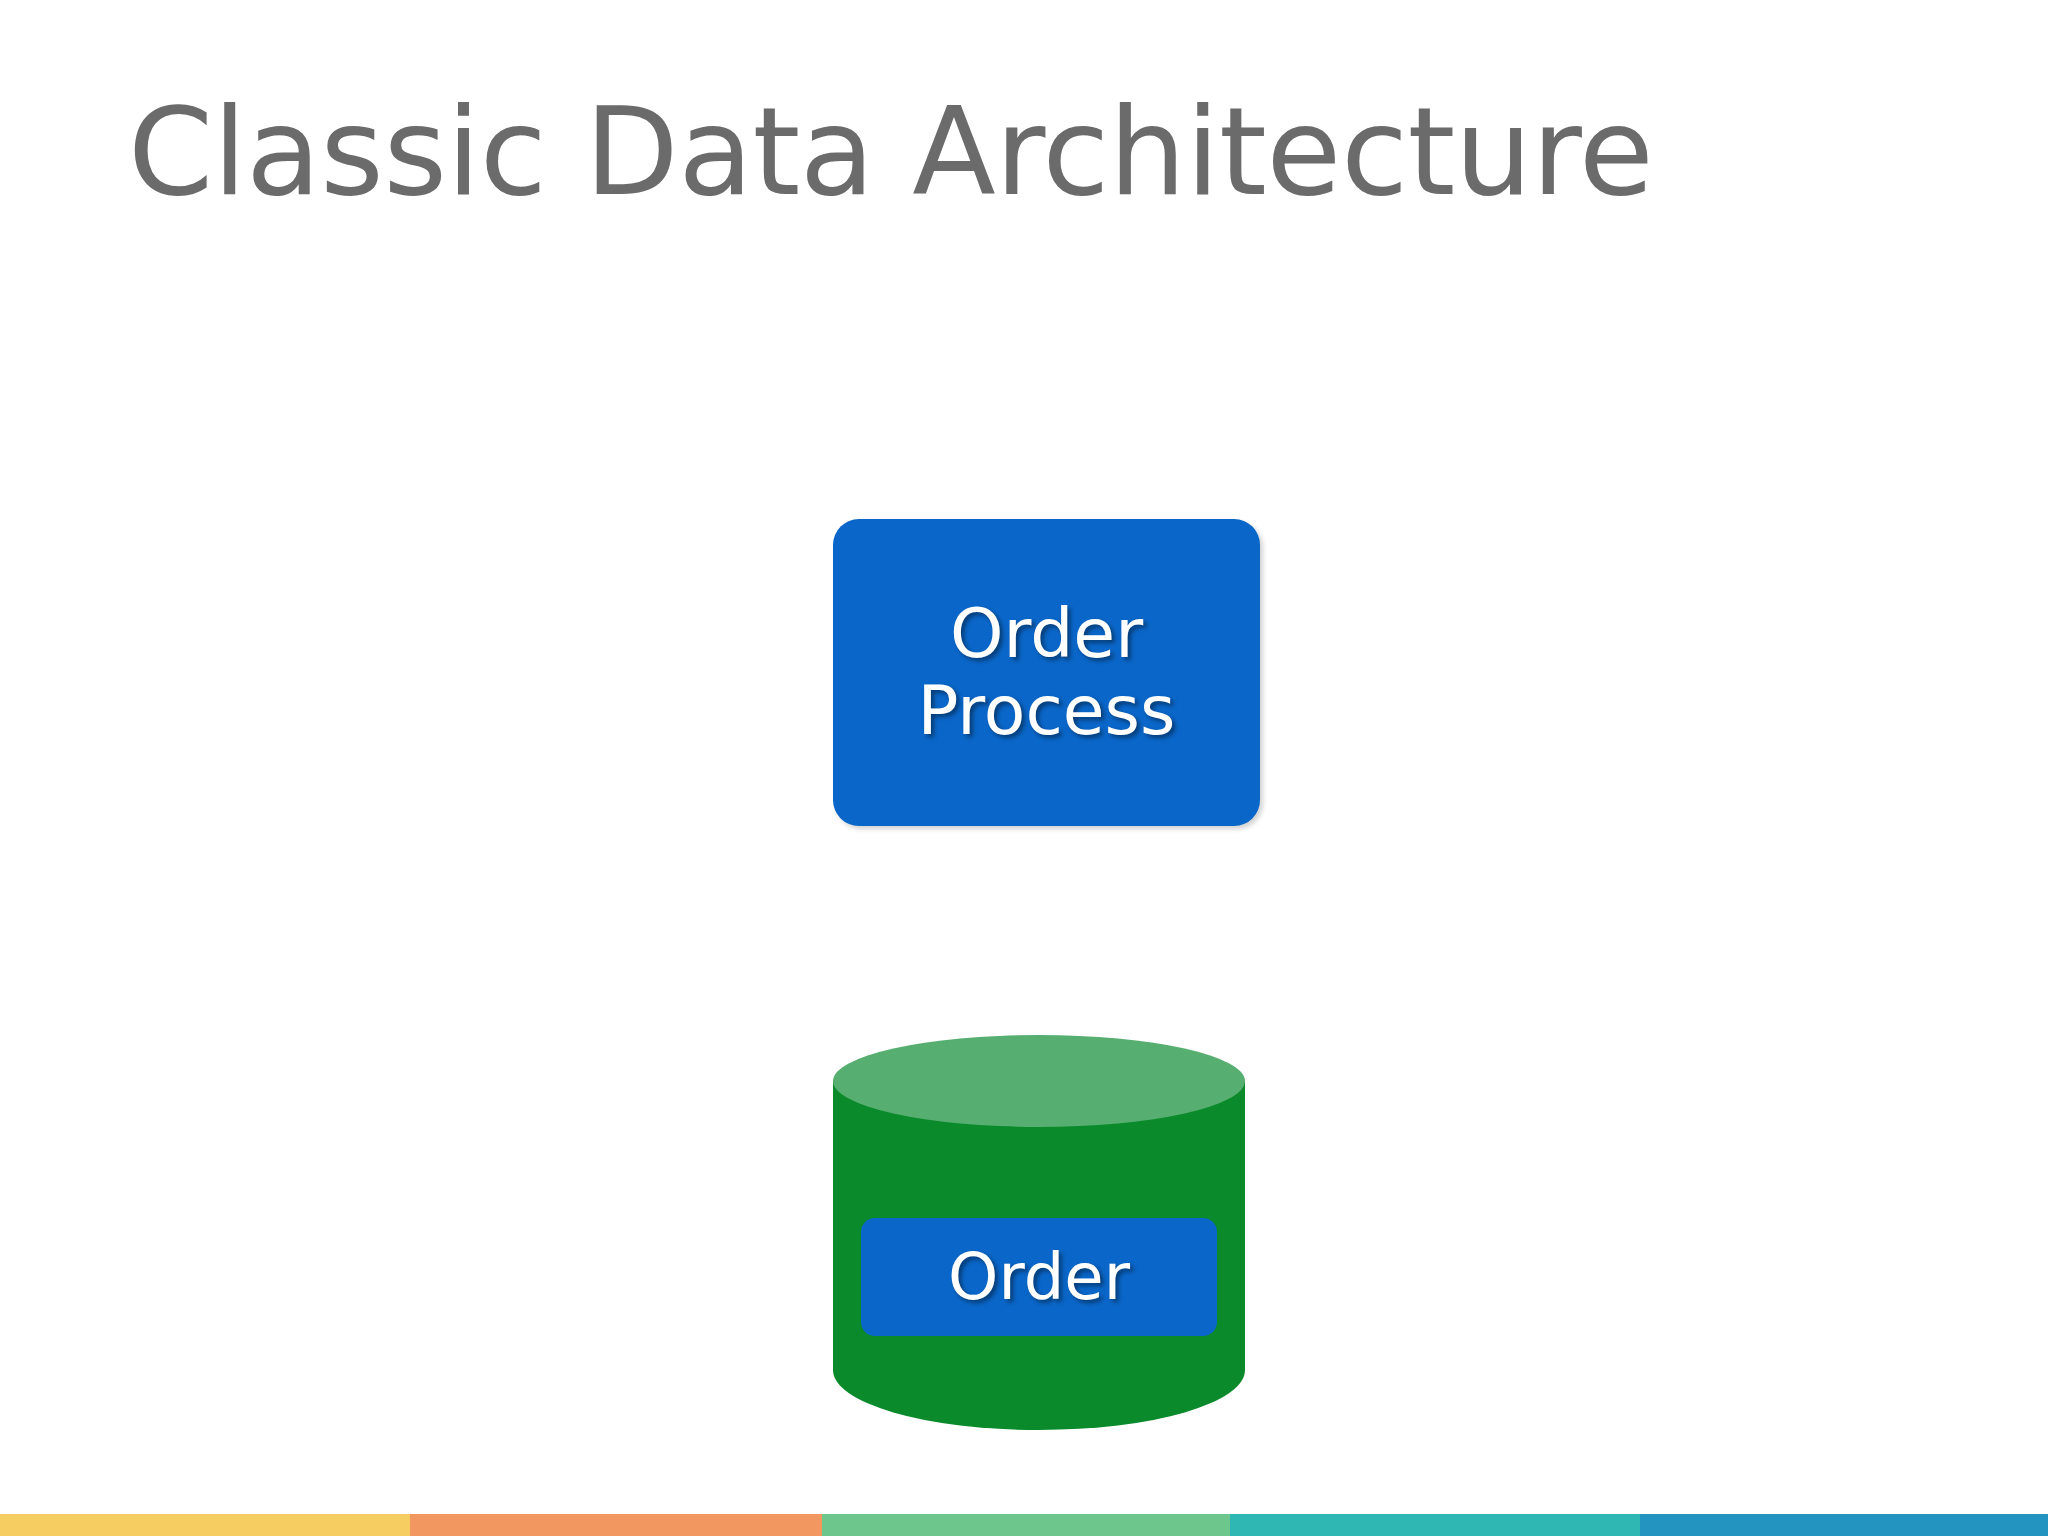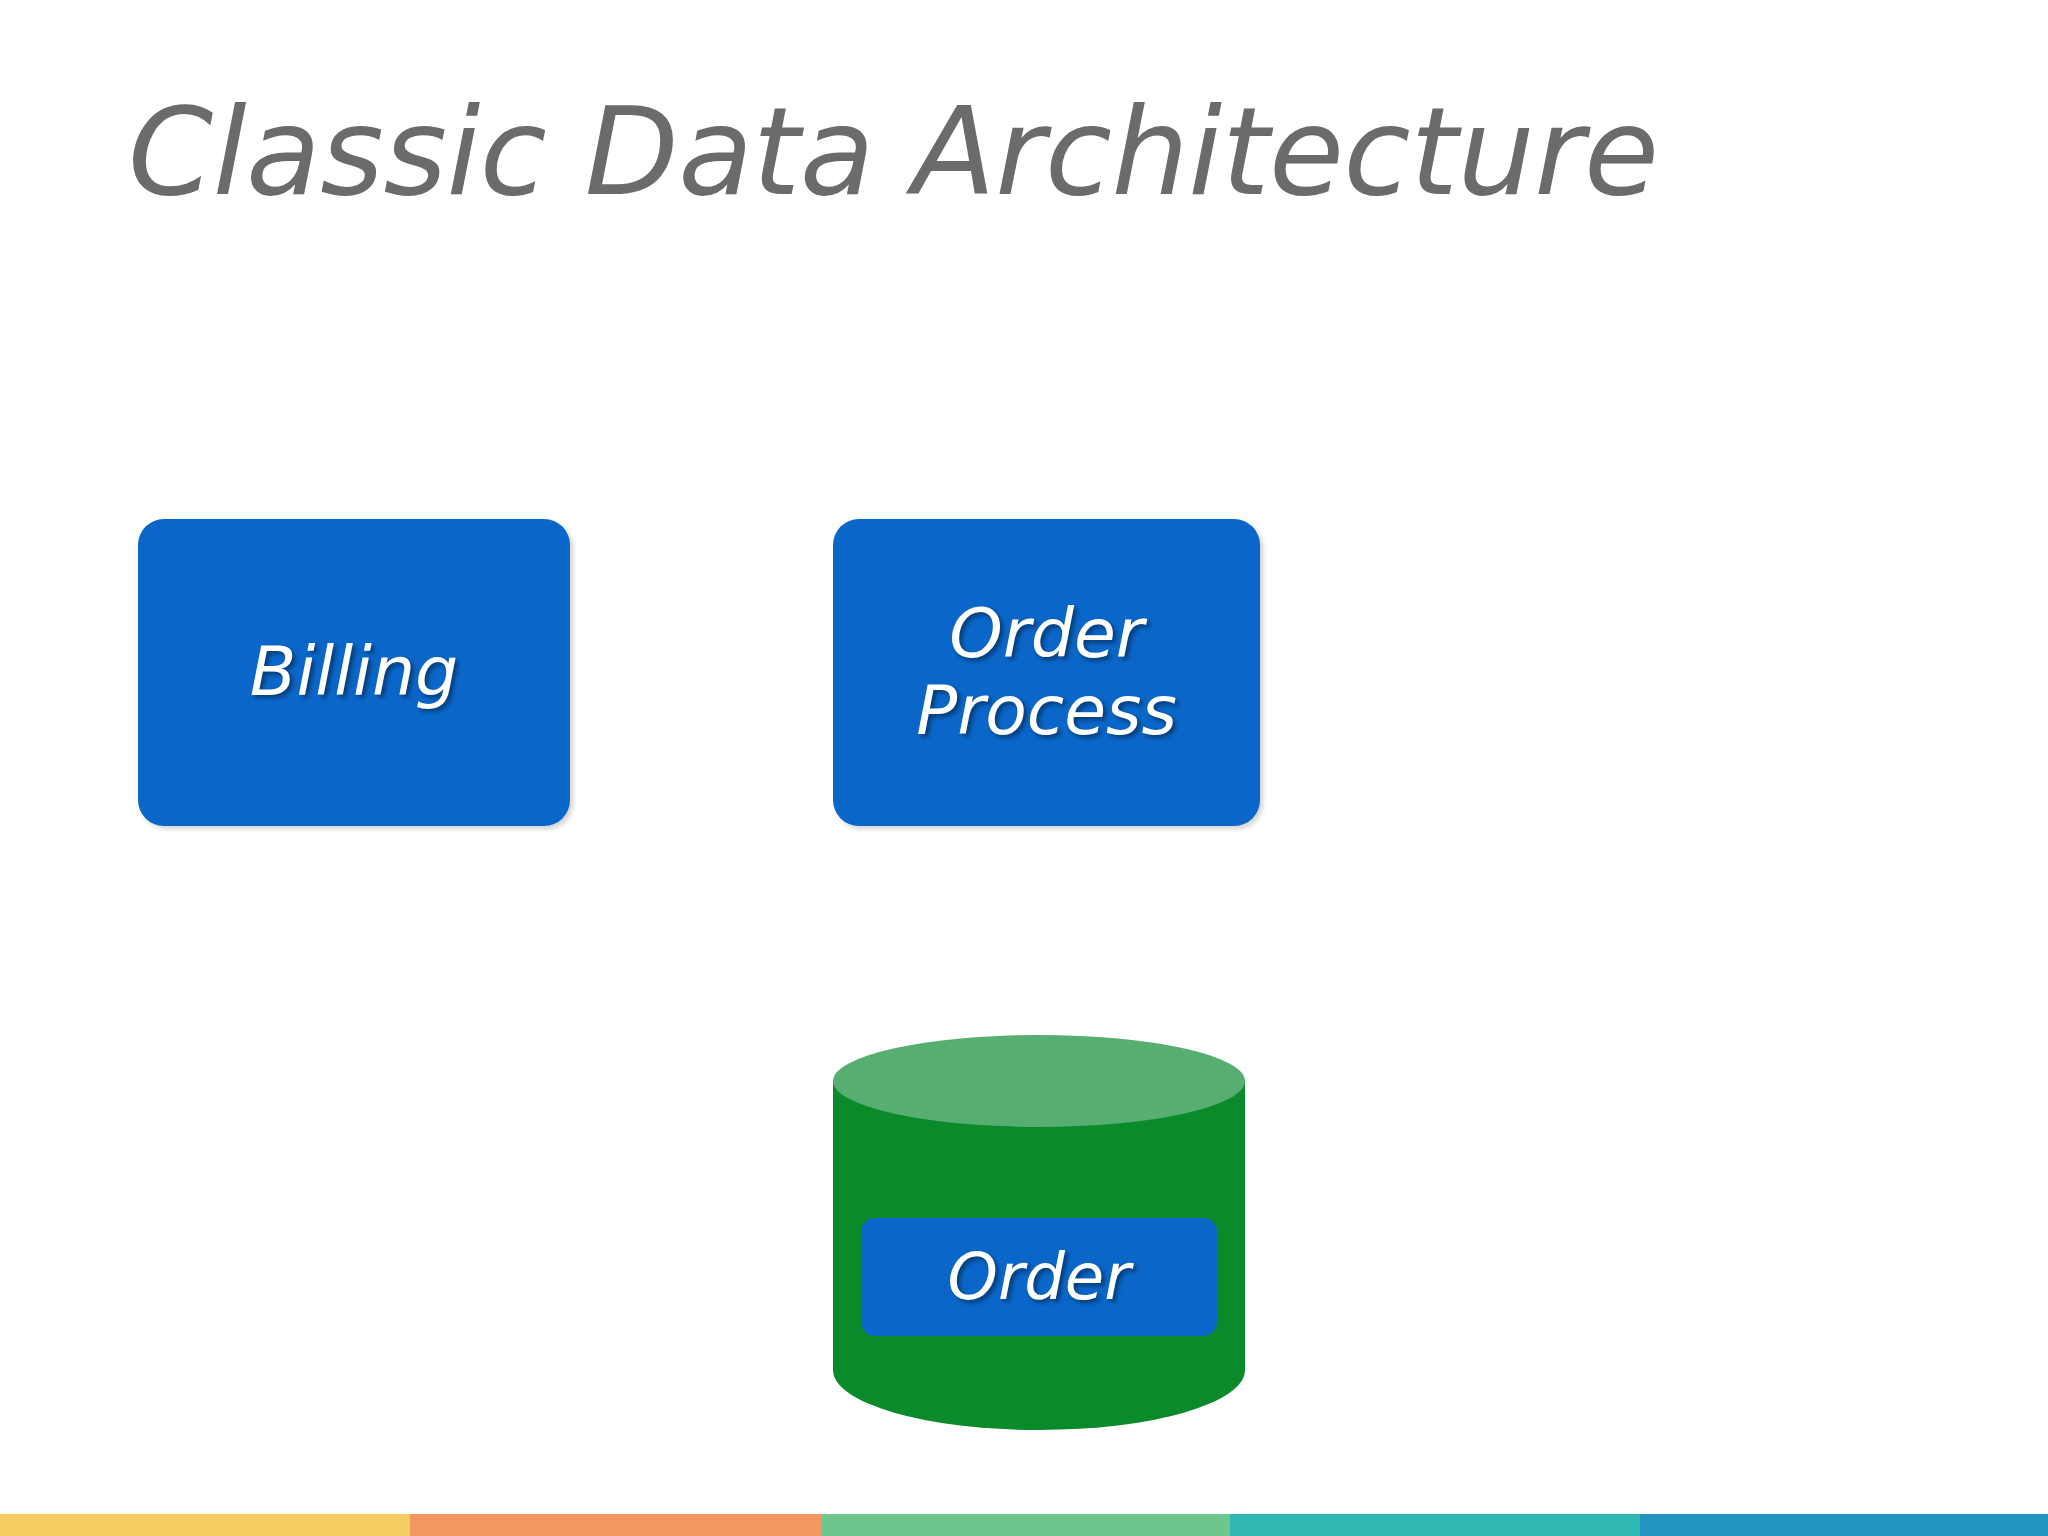--- a/index.html
+++ b/index.html
@@ -9,21 +9,20 @@
   }
   body {
     font-family: "DejaVu Sans", sans-serif;
   }
   #slide {
     position: relative;
     width: 2048px;
     height: 1536px;
     background: #ffffff;
     overflow: hidden;
-    font-style: italic;
   }
 
   
   #slide-title {
     position: absolute;
     left: 128px;
     top: 88px;
     width: 1800px;
     font-family: "DejaVu Sans", sans-serif;
     font-size: 122px;
@@ -133,23 +132,20 @@
     height: 100%;
   }
 </style>
 </head>
 <body>
 
 <div id="slide" style="background: rgb(255, 255, 255);">
 
   <div id="slide-title" style="color: rgb(107, 107, 107);">Classic Data Architecture</div>
 
-  <div class="app-box" id="box-billing" style="background: rgb(10, 102, 200);">
-    <div class="app-label">Billing</div>
-  </div>
 
   <div class="app-box" id="box-order-process" style="background: rgb(10, 102, 200);">
     <div class="app-label">Order
 Process</div>
   </div>
 
 
   <div id="db-cylinder">
     <div id="db-body" style="background: rgb(10, 138, 43);"></div>
     <div id="db-top" style="background: rgb(86, 174, 112);"></div>

